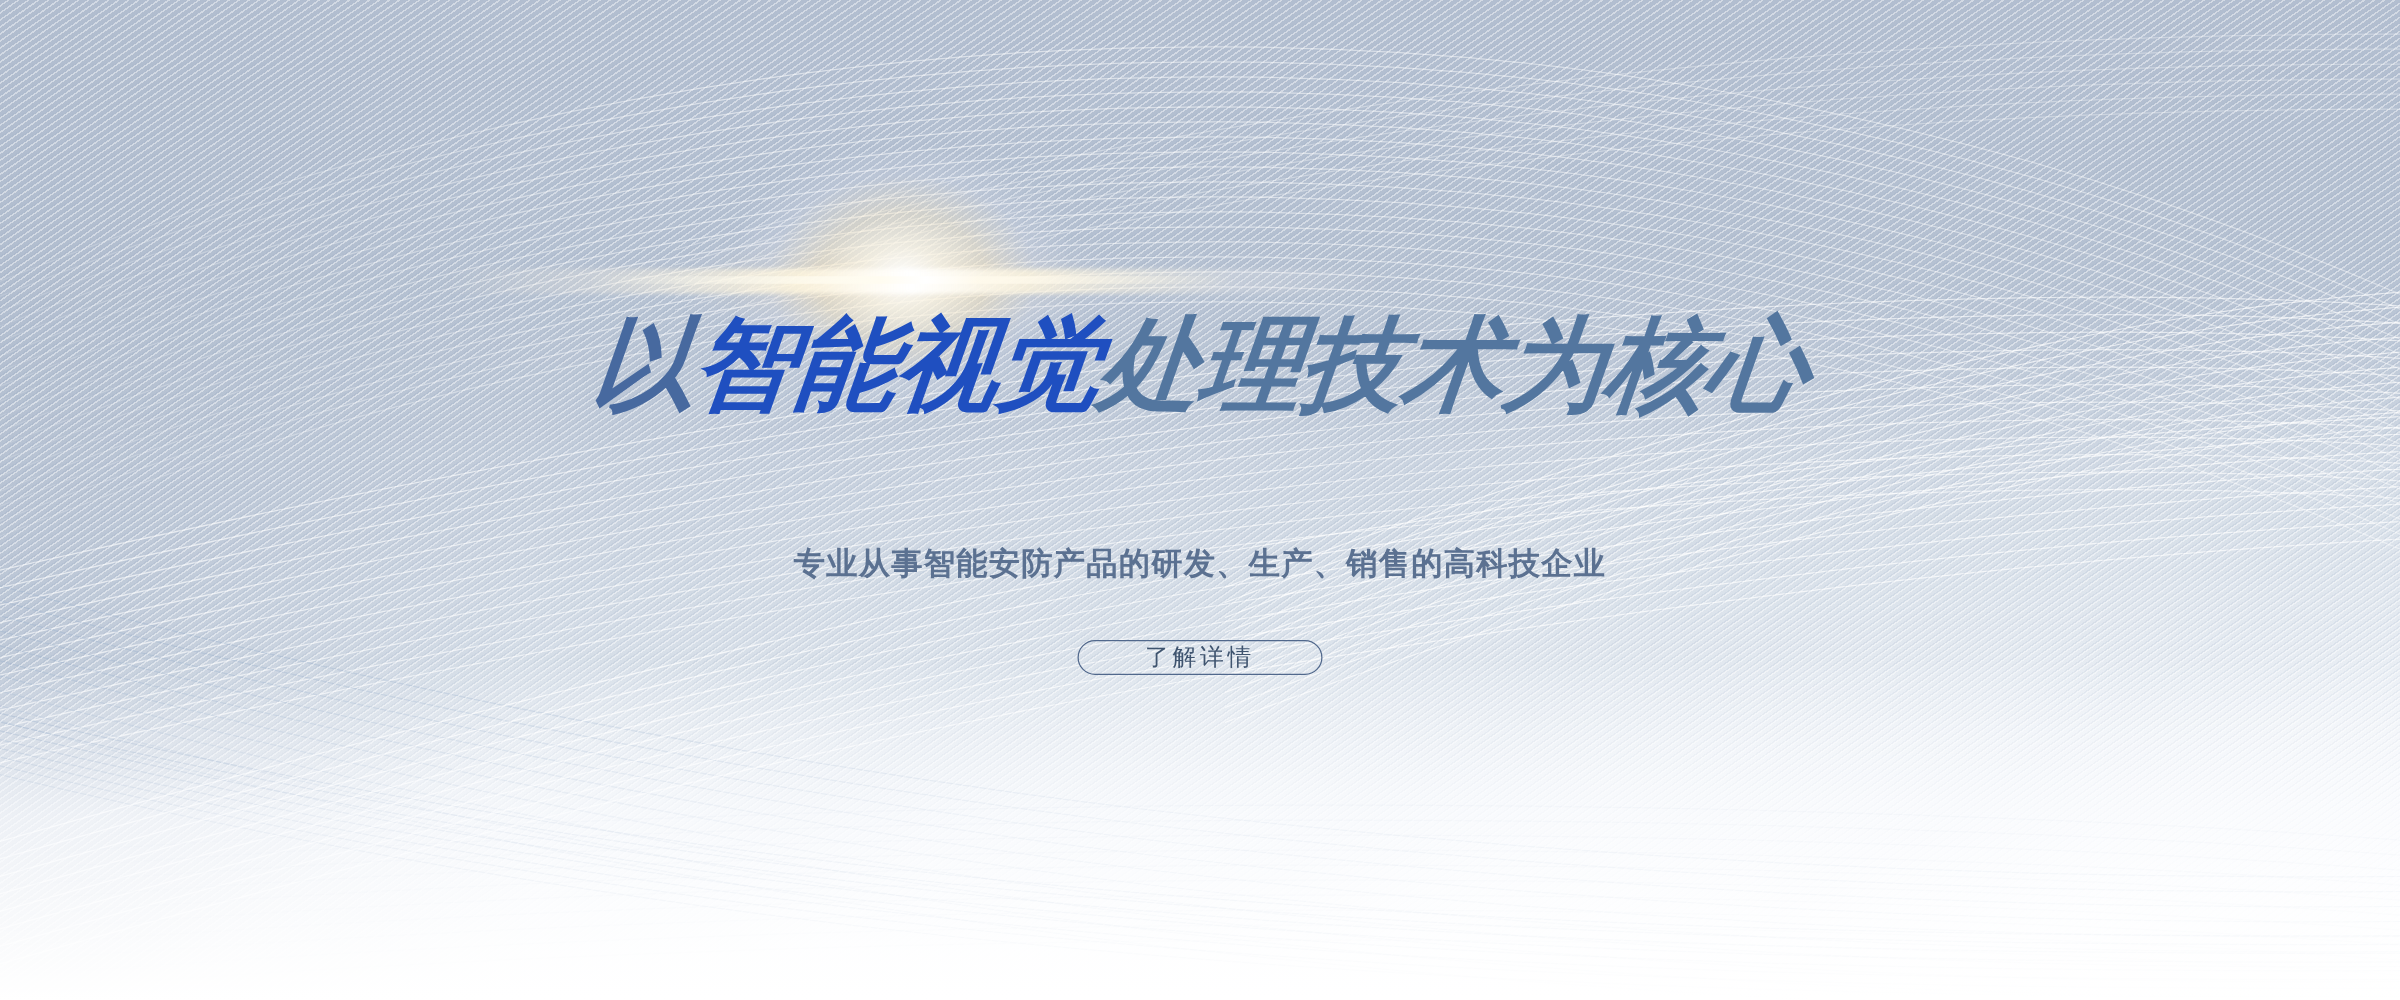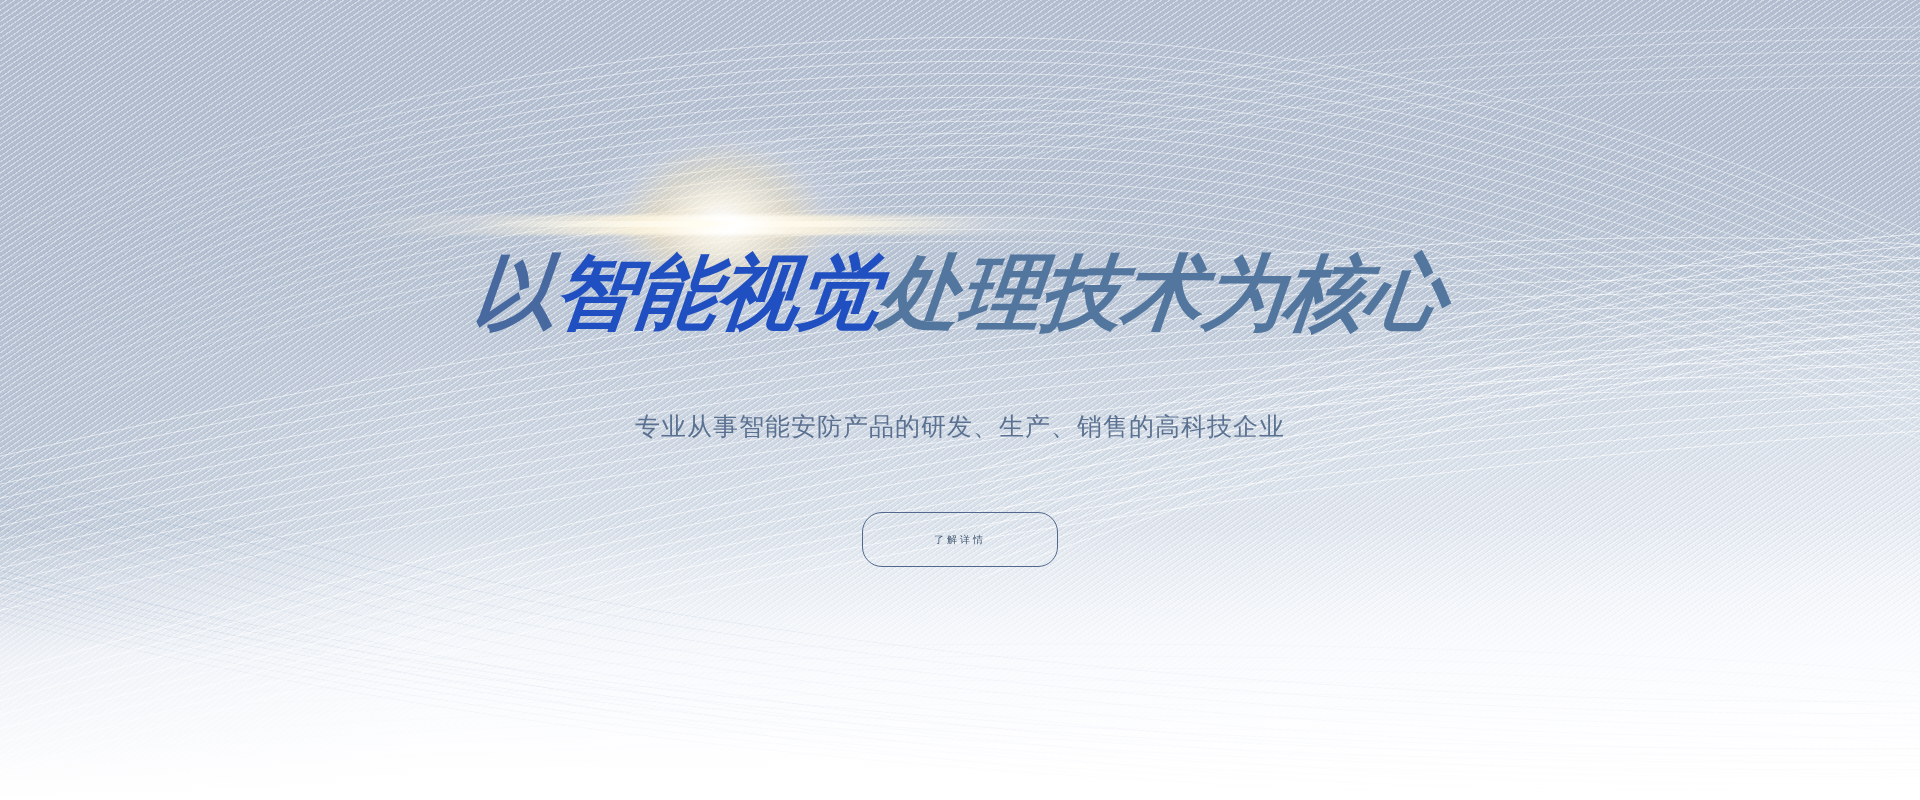--- a/index.html
+++ b/index.html
@@ -164,47 +164,47 @@
   }
   .headline .seg {
     display: inline;
   }
   .hl-a { color: #47699f; }
   .hl-b { color: #1f4fc0; }
   .hl-c { color: #53769f; }
 
   .subtitle {
     position: absolute;
-    top: 386px;
+    top: 410px;
     left: 0; right: 0;
     text-align: center;
     font-size: 25px;
     line-height: 1.3;
-    font-weight: 400;
+    font-weight: 700;
     letter-spacing: 1px;
     color: #5b7191;
     font-family: "DejaVu Sans", "Liberation Sans", sans-serif;
   }
 
   .cta-wrap {
     position: absolute;
     top: 512px;
     left: 0; right: 0;
     display: flex;
     justify-content: center;
     pointer-events: auto;
   }
   .cta {
     width: 196px;
-    height: 55px;
+    height: 28px;
     border: 1.5px solid #51688c;
     border-radius: 20px;
     background: transparent;
     color: #3f546f;
-    font-size: 10px;
+    font-size: 19px;
     letter-spacing: 3px;
     font-family: "DejaVu Sans", "Liberation Sans", sans-serif;
     cursor: pointer;
     display: flex;
     align-items: center;
     justify-content: center;
     padding: 0;
   }
 </style>
 </head>

